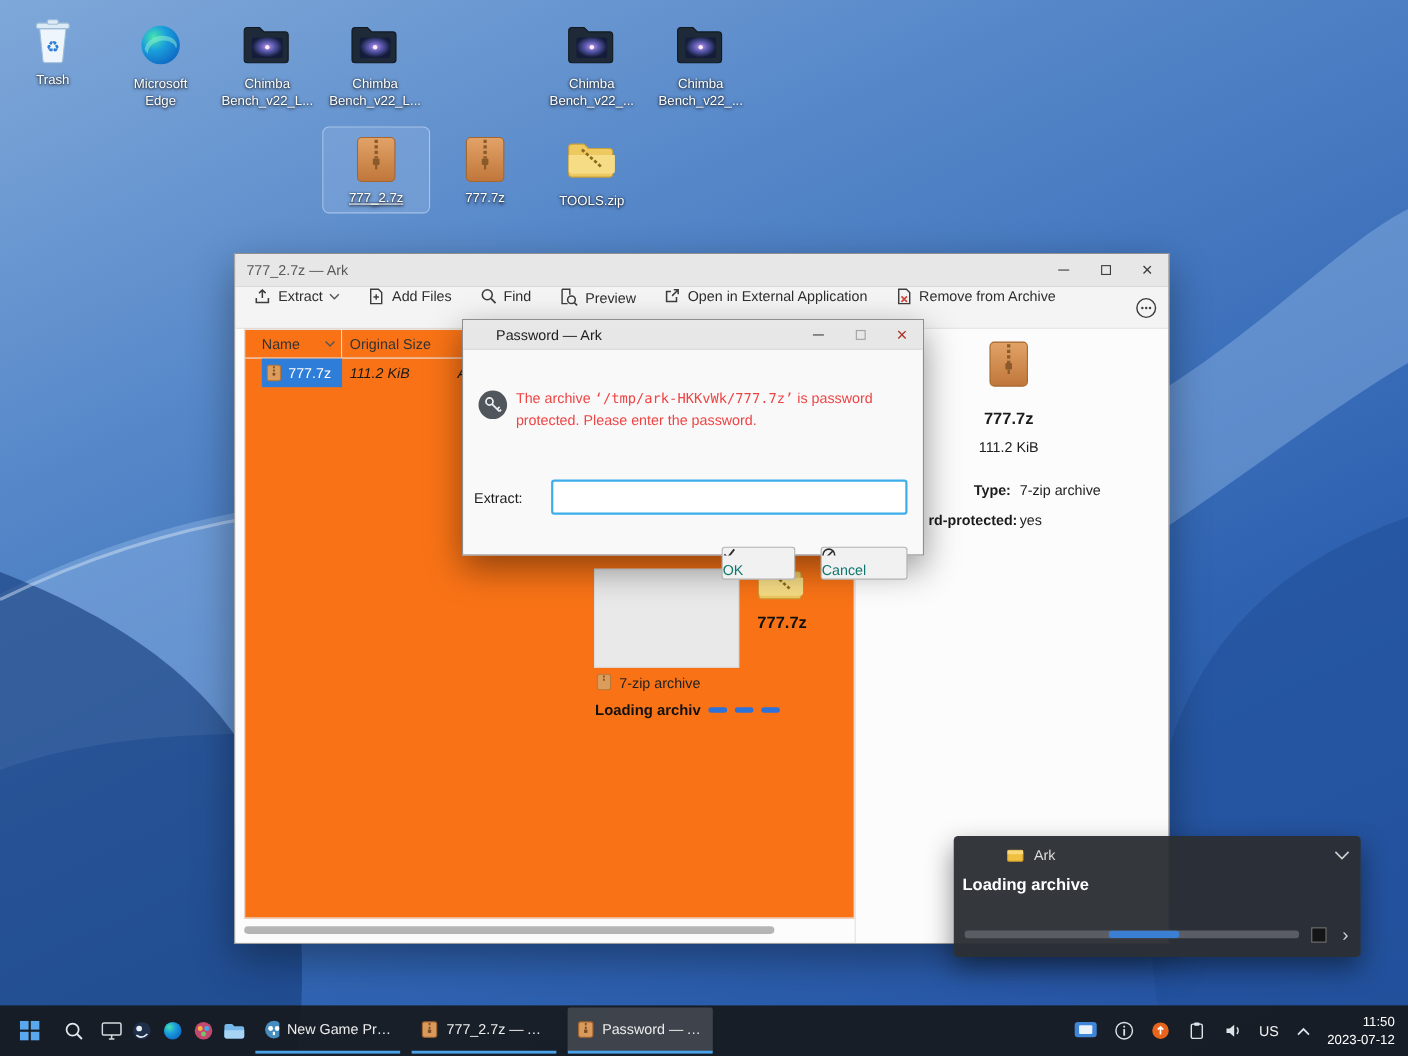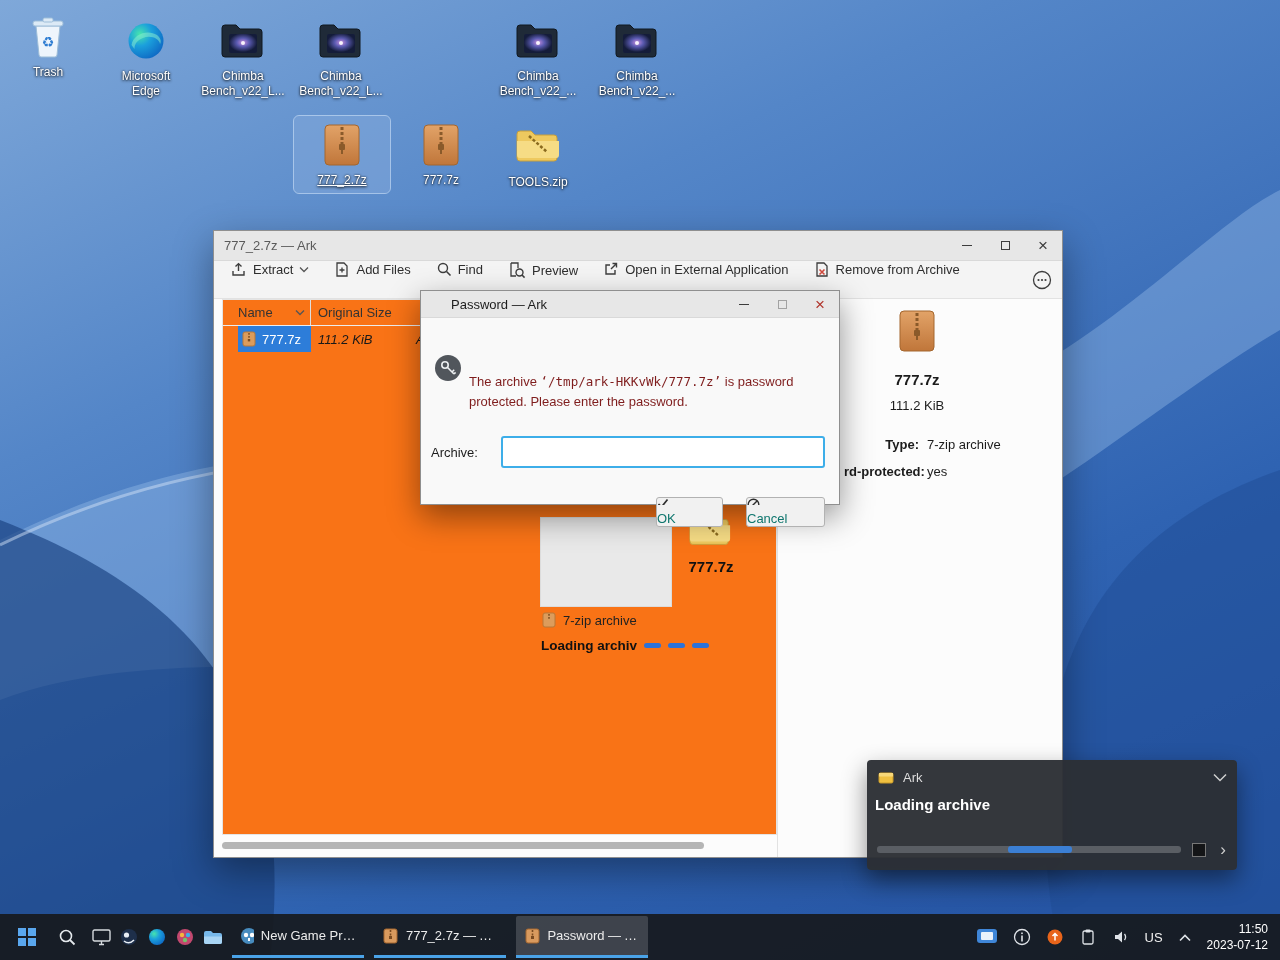--- a/index.html
+++ b/index.html
@@ -78,39 +78,39 @@
   .h-thumb { position:absolute; left:0; top:1px; width:482px; height:7px; border-radius:4px; background:#b5b5b5; }
 
   
   #pwd-dialog { position:absolute; left:420px; top:290px; width:420px; height:215px;
     background:#f9f9f9; border:1px solid #8f8f8f; z-index:20; box-shadow:0 12px 30px rgba(0,0,0,.42); }
   .dlg-titlebar { height:27px; background:#e7e7e7; border-bottom:1px solid #d9d9d9;
     display:flex; align-items:center; }
   .dlg-titlebar .t { flex:1; font-size:13px; color:#1d1d1d; padding-left:30px; }
   .dlg-body { position:relative; height:187px; }
   .dlg-keyicon { position:absolute; left:13px; top:36px; }
-  .dlg-msg { position:absolute; left:48px; top:54px; width:352px; font-size:13px;
-    color:#7f1d1d; line-height:1.5; }
+  .dlg-msg { position:absolute; left:48px; top:34px; width:352px; font-size:13px;
+    color:#ef4444; line-height:1.5; }
   .mono { font-family:"DejaVu Sans Mono",monospace; font-size:12.5px; }
   .dlg-pass-label { position:absolute; left:10px; top:127px; font-size:13px; color:#1c1c1c; }
   .dlg-input { position:absolute; left:80px; top:118px; width:324px; height:32px;
     border:2px solid #3daee9; border-radius:3px; background:#fff; outline:none;
     font-size:14px; padding:0 8px; font-family:"Liberation Sans",sans-serif; }
   .dlg-btn { position:absolute; top:179px; height:30px; background:#f1f1f1;
     border:1px solid #b2b2b2; border-radius:3px; font-size:13px; color:#0f766e;
     display:flex; align-items:flex-start; justify-content:center; gap:6px;
     font-family:"Liberation Sans",sans-serif;flex-direction:column; }
   #btn-ok { left:235px; width:67px; }
   #btn-cancel { left:325px; width:79px; }
   .dim { opacity:.4; }
 
   
   #notif { position:absolute; left:867px; top:760px; width:370px; height:110px; z-index:30;
     background:rgba(44,47,52,.96); border-radius:4px; box-shadow:0 10px 24px rgba(0,0,0,.45); color:#e8e8e8; }
-  .ntf-head { display:flex; align-items:center; gap:8px; padding:8px 10px 0 10px; font-size:13px; color:#ddd; }
+  .ntf-head { display:flex; align-items:center; gap:8px; padding:8px 10px 0 10px; font-size:13px; color:#ddd;margin-left:37px; }
   .ntf-chevron { margin-left:auto; }
   .ntf-msg { font-size:15px; font-weight:bold; color:#fff; padding:10px 10px 0 8px; }
   .ntf-progress-row { position:absolute; left:10px; right:8px; bottom:12px;
     display:flex; align-items:center; gap:11px; }
   .ntf-track { flex:1; height:7px; border-radius:3px; background:#5a5e64; position:relative; overflow:hidden; }
   .ntf-fill { position:absolute; left:43%; width:21%; top:0; bottom:0; background:#3b7fd4; border-radius:3px; }
   .ntf-stop { width:14px; height:14px; background:#141517; border:1px solid #777; }
   .ntf-next { font-size:17px; color:#cfcfcf; line-height:1; padding:0 3px; }
 
   
@@ -433,21 +433,21 @@
       <span class="dlg-keyicon">
         <svg width="28" height="28" viewBox="0 0 28 28">
           <circle cx="14" cy="14" r="13" fill="#51565c"></circle>
           <circle cx="11" cy="11" r="3.2" fill="none" stroke="#eceff1" stroke-width="1.6"></circle>
           <path d="M13.3 13.3 L20 20 M18 18 l2.2-2.2 M20 20 l1.6-1.6" stroke="#eceff1" stroke-width="1.6" fill="none"></path>
         </svg>
       </span>
       <div class="dlg-msg">
         <span>The archive </span><span class="mono">‘/tmp/ark-HKKvWk/777.7z’</span><span> is password protected. Please enter the password.</span>
       </div>
-      <label class="dlg-pass-label">Archive:</label>
+      <label class="dlg-pass-label">Extract:</label>
       <input class="dlg-input" type="password" value="" style="">
       <button class="dlg-btn" id="btn-ok">
         <svg width="12" height="11">
             <path d="M1.5 6 L4.5 9 L10.5 1.5" fill="none" stroke="#2e2e2e" stroke-width="1.7"></path>
           </svg>
         <span>OK</span>
       </button>
       <button class="dlg-btn" id="btn-cancel">
         <svg width="13" height="13">
             <circle cx="6.5" cy="6.5" r="5.3" fill="none" stroke="#2e2e2e" stroke-width="1.4"></circle>

